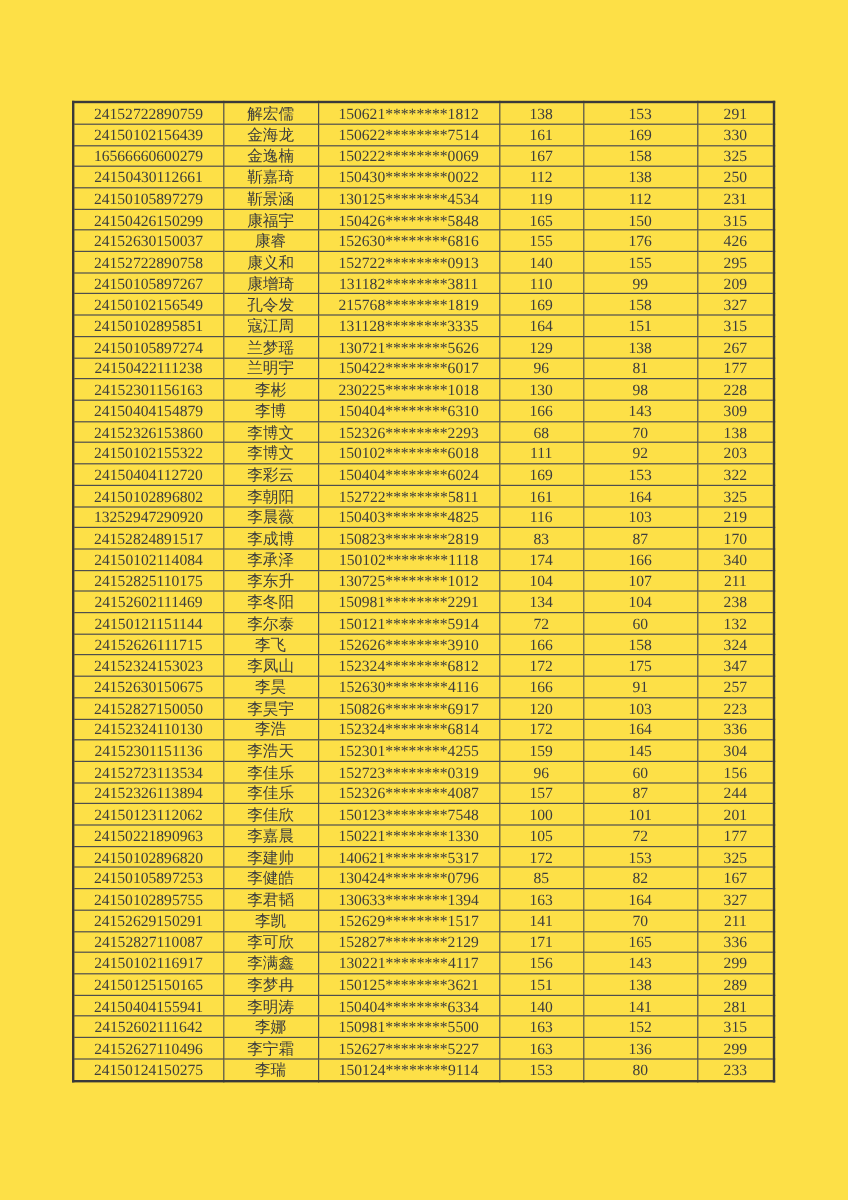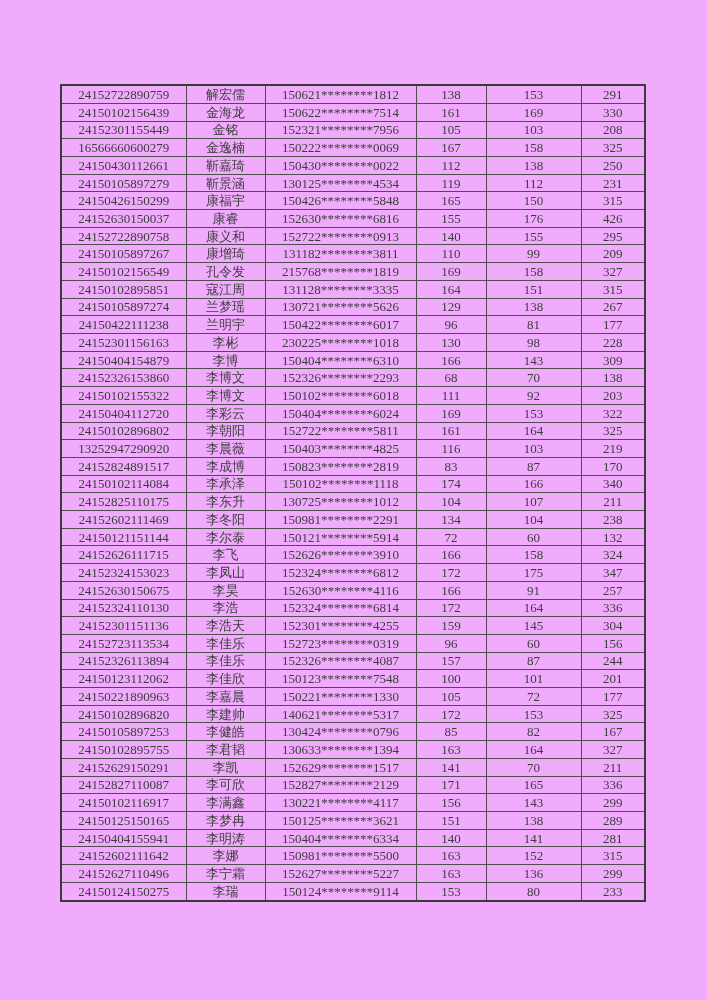--- a/index.html
+++ b/index.html
@@ -10,21 +10,21 @@
   body {
     position: relative;
     width: 707px;
     height: 1000px;
     font-family: "Liberation Serif", "DejaVu Serif", serif;
     overflow: hidden;
   }
   .page {
     position: absolute;
     inset: 0;
-    background: #f0abfc;
+    background: #fde047;
   }
   table.score-table {
     position: absolute;
     left: 60px;
     top: 84px;
     width: 584px;
     height: 818px;
     border-collapse: collapse;
     table-layout: fixed;
     border: 2px solid #3a3a3a;
@@ -71,28 +71,20 @@
         </tr>
         <tr>
           <td>24150102156439</td>
           <td>金海龙</td>
           <td>150622********7514</td>
           <td>161</td>
           <td>169</td>
           <td>330</td>
         </tr>
         <tr>
-          <td>24152301155449</td>
-          <td>金铭</td>
-          <td>152321********7956</td>
-          <td>105</td>
-          <td>103</td>
-          <td>208</td>
-        </tr>
-        <tr>
           <td>16566660600279</td>
           <td>金逸楠</td>
           <td>150222********0069</td>
           <td>167</td>
           <td>158</td>
           <td>325</td>
         </tr>
         <tr>
           <td>24150430112661</td>
           <td>靳嘉琦</td>
@@ -287,20 +279,28 @@
         </tr>
         <tr>
           <td>24152630150675</td>
           <td>李昊</td>
           <td>152630********4116</td>
           <td>166</td>
           <td>91</td>
           <td>257</td>
         </tr>
         <tr>
+          <td>24152827150050</td>
+          <td>李昊宇</td>
+          <td>150826********6917</td>
+          <td>120</td>
+          <td>103</td>
+          <td>223</td>
+        </tr>
+        <tr>
           <td>24152324110130</td>
           <td>李浩</td>
           <td>152324********6814</td>
           <td>172</td>
           <td>164</td>
           <td>336</td>
         </tr>
         <tr>
           <td>24152301151136</td>
           <td>李浩天</td>

